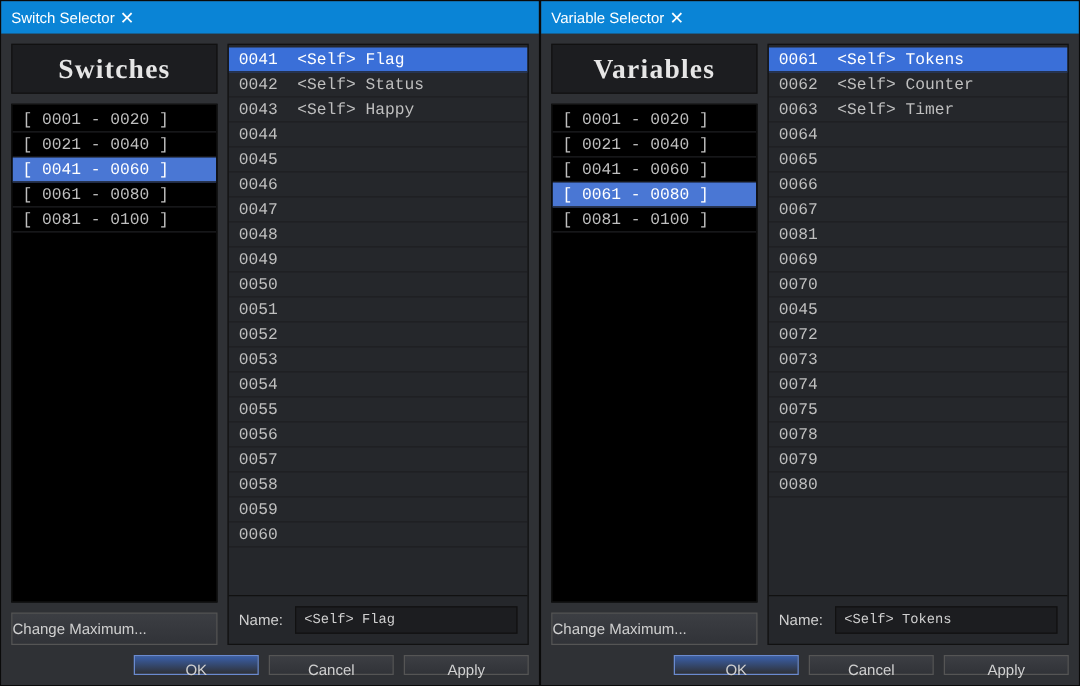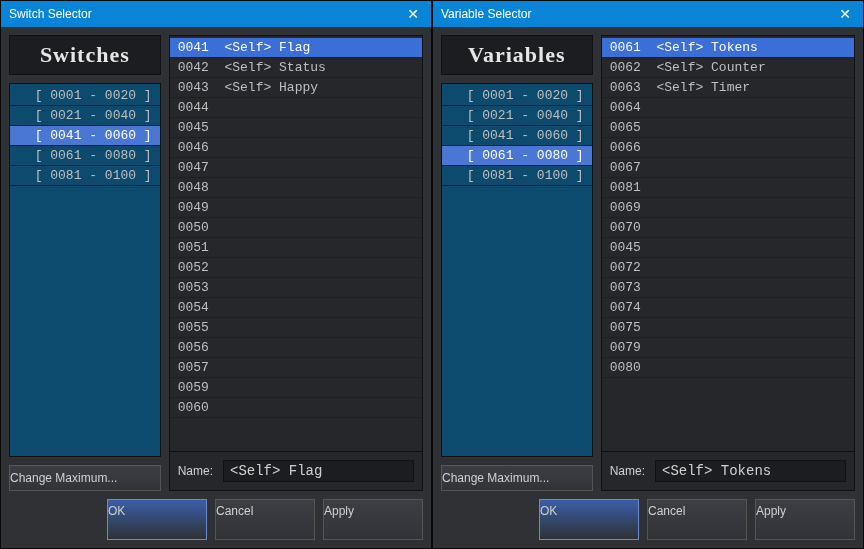--- a/index.html
+++ b/index.html
@@ -25,21 +25,20 @@
   }
   .titlebar {
     height: 26px;
     background: #0a84d6;
     color: #ffffff;
     display: flex;
     align-items: center;
     padding: 0 8px;
     font-family: "Segoe UI", Arial, sans-serif;
     font-size: 12px;
-    justify-content: space-between;
   }
   .titlebar .title { }
   .titlebar .close {
     width: 20px; text-align: center;
     font-size: 14px;
     cursor: pointer;
   }
   .body {
     flex: 1;
     display: flex;
@@ -69,24 +68,23 @@
   .heading-box h1 {
     font-family: Georgia, "Times New Roman", serif;
     font-weight: bold;
     font-size: 22px;
     color: #e6e6e6;
     letter-spacing: 1px;
   }
   .range-list {
     flex: 1;
     border: 1px solid #111;
-    background: #0c4a6e;
+    background: #000000;
     overflow-y: auto;
     padding-top: 2px;
-    text-align: right;
   }
   .range-item {
     padding: 2px 8px;
     height: 20px;
     line-height: 16px;
     white-space: pre;
     cursor: pointer;
     border-bottom: 1px solid #1e1f22;
   }
   .range-item.selected {
@@ -142,38 +140,38 @@
     color: #d0d0d0;
   }
   .name-row input {
     flex: 1;
     height: 22px;
     background: #1c1d20;
     border: 1px solid #111;
     color: #d0d0d0;
     padding: 0 6px;
     font-family: "Consolas", "Courier New", monospace;
-    font-size: 14px;
+    font-size: 11px;
   }
   .button-row {
     display: flex;
     justify-content: flex-end;
     gap: 8px;
     padding: 0 0 0 0;
   }
   .btn {
     width: 100px;
-    height: 41px;
+    height: 16px;
     border: 1px solid #555;
     background: linear-gradient(#3c3e43, #313338);
     color: #d0d0d0;
     font-family: "Segoe UI", Arial, sans-serif;
     font-size: 12px;
     cursor: pointer;
-    text-align: left;
+    text-align: center;
     line-height: 22px;
   }
   .btn.primary {
     background: linear-gradient(#3a5fa8, #2f3135);
     border-color: #6a8acf;
   }
   
   ::-webkit-scrollbar { width: 0px; }
 </style>
 </head>
@@ -213,20 +211,21 @@
               <div class="item">0048</div>
               <div class="item">0049</div>
               <div class="item">0050</div>
               <div class="item">0051</div>
               <div class="item">0052</div>
               <div class="item">0053</div>
               <div class="item">0054</div>
               <div class="item">0055</div>
               <div class="item">0056</div>
               <div class="item">0057</div>
+              <div class="item">0058</div>
               <div class="item">0059</div>
               <div class="item">0060</div>
             </div>
           <div class="name-row">
             <label>Name:</label>
             <input type="text" value="&lt;Self&gt; Flag" style="">
           </div>
         </div>
       </div>
       <div class="button-row">
@@ -267,20 +266,21 @@
               <div class="item">0066</div>
               <div class="item">0067</div>
               <div class="item">0081</div>
               <div class="item">0069</div>
               <div class="item">0070</div>
               <div class="item">0045</div>
               <div class="item">0072</div>
               <div class="item">0073</div>
               <div class="item">0074</div>
               <div class="item">0075</div>
+              <div class="item">0078</div>
               <div class="item">0079</div>
               <div class="item">0080</div>
             </div>
           <div class="name-row">
             <label>Name:</label>
             <input type="text" value="&lt;Self&gt; Tokens" style="">
           </div>
         </div>
       </div>
       <div class="button-row">

